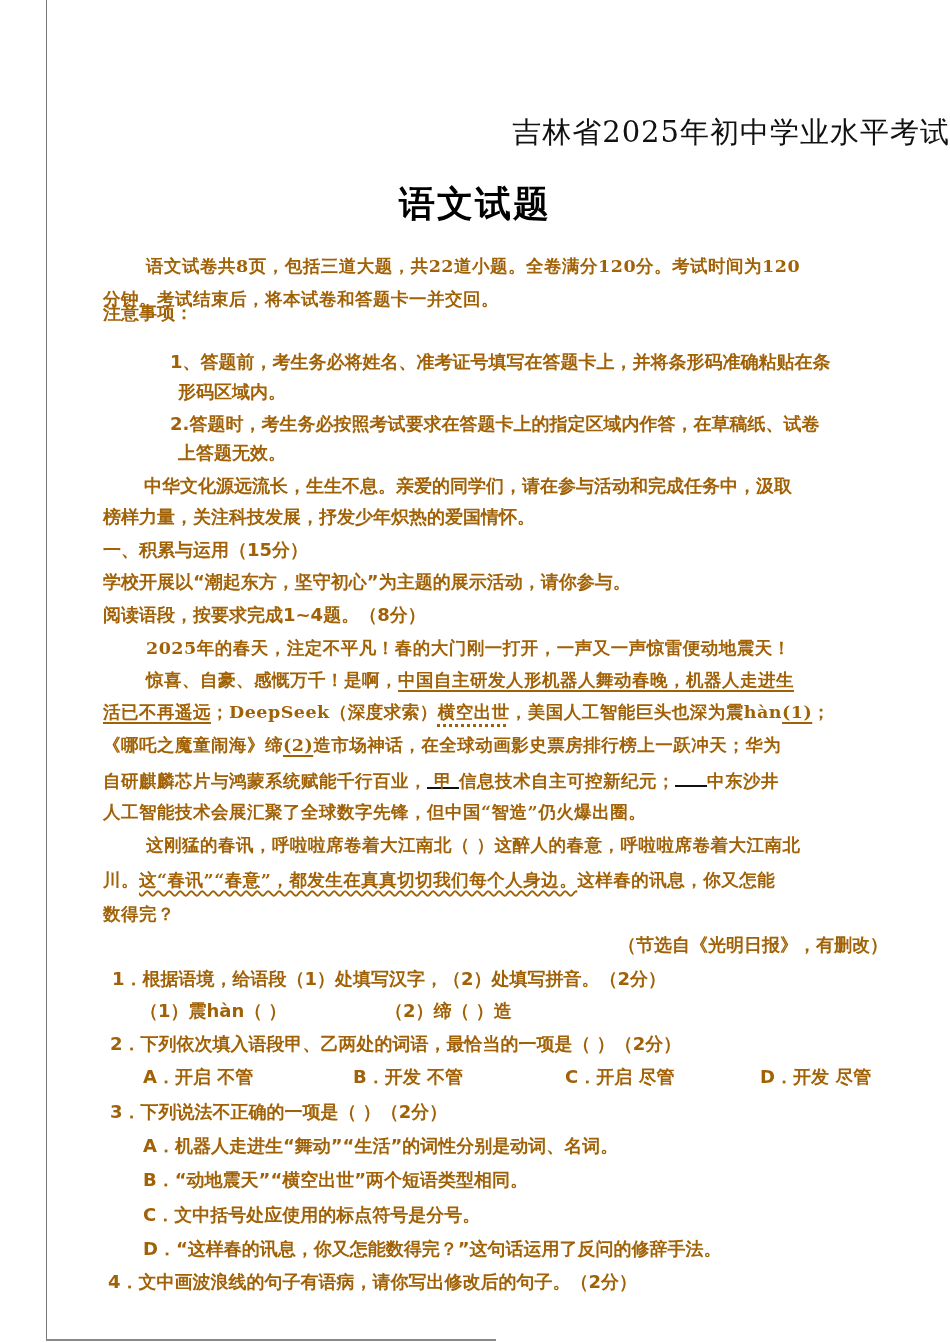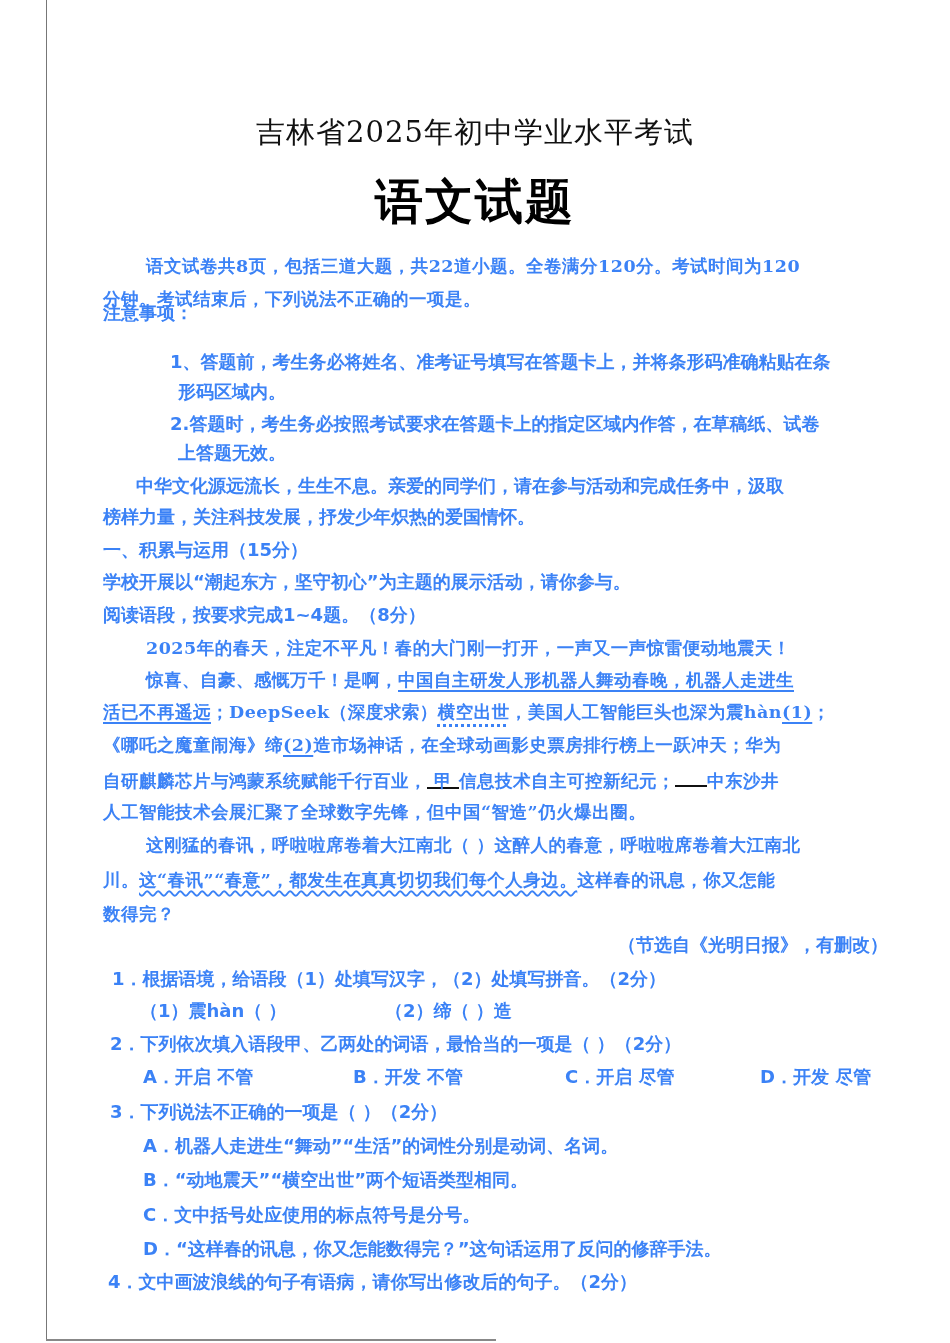--- a/index.html
+++ b/index.html
@@ -8,65 +8,65 @@
     font-family: "DejaVu Sans", "Liberation Sans", sans-serif;
     color: #111;
   }
   .page-border-left {
     position: absolute; left: 46px; top: 0; width: 1px; height: 1340px; background: #777;
   }
   .page-border-bottom {
     position: absolute; left: 46px; top: 1339px; width: 450px; height: 2px; background: #888;
   }
   .exam-title {
-    position: absolute; left: 0; width: 950px; top: 113px; text-align: center;
+    position: absolute; left: 0; width: 950px; top: 113px; text-align: right;
     font-family: "DejaVu Serif", "Liberation Serif", serif;
     font-size: 29px; letter-spacing: 1px; color: #111;
   }
   .subject-title {
-    position: absolute; left: 0; width: 950px; top: 170px; text-align: center;
+    position: absolute; left: 0; width: 950px; top: 180px; text-align: center;
     font-family: "DejaVu Serif", "Liberation Serif", serif;
-    font-size: 48px; font-weight: bold; letter-spacing: 2px; color: #000;
+    font-size: 36px; font-weight: bold; letter-spacing: 2px; color: #000;
   }
   .line {
     position: absolute; left: 103px; white-space: nowrap;
-    font-size: 18px; line-height: 24px; font-weight: bold; color: #3b82f6;
+    font-size: 18px; line-height: 24px; font-weight: bold; color: #a16207;
   }
   .hand { font-family: "DejaVu Serif", "Liberation Serif", serif; font-weight: bold; font-size: 17.5px; letter-spacing: 0.5px; }
   .indent1 { left: 146px; }
   .indent2 { left: 150px; margin-left: 20px; }
   .indent3 { left: 178px; }
   .ul { text-decoration: underline; text-decoration-thickness: 2px; text-underline-offset: 4px; text-align: center; }
   .blank { display: inline-block; border-bottom: 2px solid #111; width: 32px; height: 18px; vertical-align: baseline; text-align: center; }
   .dotted { text-decoration: underline dotted; text-underline-offset: 6px; text-decoration-thickness: 3px; }
   .right { left: auto; right: 62px; }
 </style>
 </head>
 <body>
 
 <div class="page-border-left"></div>
 <div class="page-border-bottom"></div>
 
 <div class="exam-title">吉林省2025年初中学业水平考试</div>
 <div class="subject-title">语文试题</div>
 
 <div class="line hand indent1" style="top:254px">语文试卷共8页，包括三道大题，共22道小题。全卷满分120分。考试时间为120</div>
-<div class="line hand" style="top:287px">分钟。考试结束后，下列说法不正确的一项是。</div>
+<div class="line hand" style="top:287px">分钟。考试结束后，将本试卷和答题卡一并交回。</div>
 
 <div class="line" style="top:301px">注意事项：</div>
 <div class="line indent2" style="top:350px">
   <span>1、</span><span>答题前，考生务必将姓名、准考证号填写在答题卡上，并将条形码准确粘贴在条</span>
 </div>
 <div class="line indent3" style="top:380px">形码区域内。</div>
 <div class="line indent2" style="top:412px">
   <span>2.</span><span>答题时，考生务必按照考试要求在答题卡上的指定区域内作答，在草稿纸、试卷</span>
 </div>
 <div class="line indent3" style="top:441px">上答题无效。</div>
 
-<div class="line" style="top:474px; left:136px">中华文化源远流长，生生不息。亲爱的同学们，请在参与活动和完成任务中，汲取</div>
+<div class="line" style="top:474px; left:144px">中华文化源远流长，生生不息。亲爱的同学们，请在参与活动和完成任务中，汲取</div>
 <div class="line" style="top:505px">榜样力量，关注科技发展，抒发少年炽热的爱国情怀。</div>
 
 <div class="line" style="top:538px">一、积累与运用（15分）</div>
 <div class="line" style="top:570px">学校开展以“潮起东方，坚守初心”为主题的展示活动，请你参与。</div>
 <div class="line" style="top:603px">阅读语段，按要求完成1~4题。（8分）</div>
 
 <div class="line hand indent1" style="top:636px">2025年的春天，注定不平凡！春的大门刚一打开，一声又一声惊雷便动地震天！</div>
 <div class="line hand indent1" style="top:668px">
   <span>惊喜、自豪、感慨万千！是啊，</span><span class="ul">中国自主研发人形机器人舞动春晚，机器人走进生</span>
 </div>

